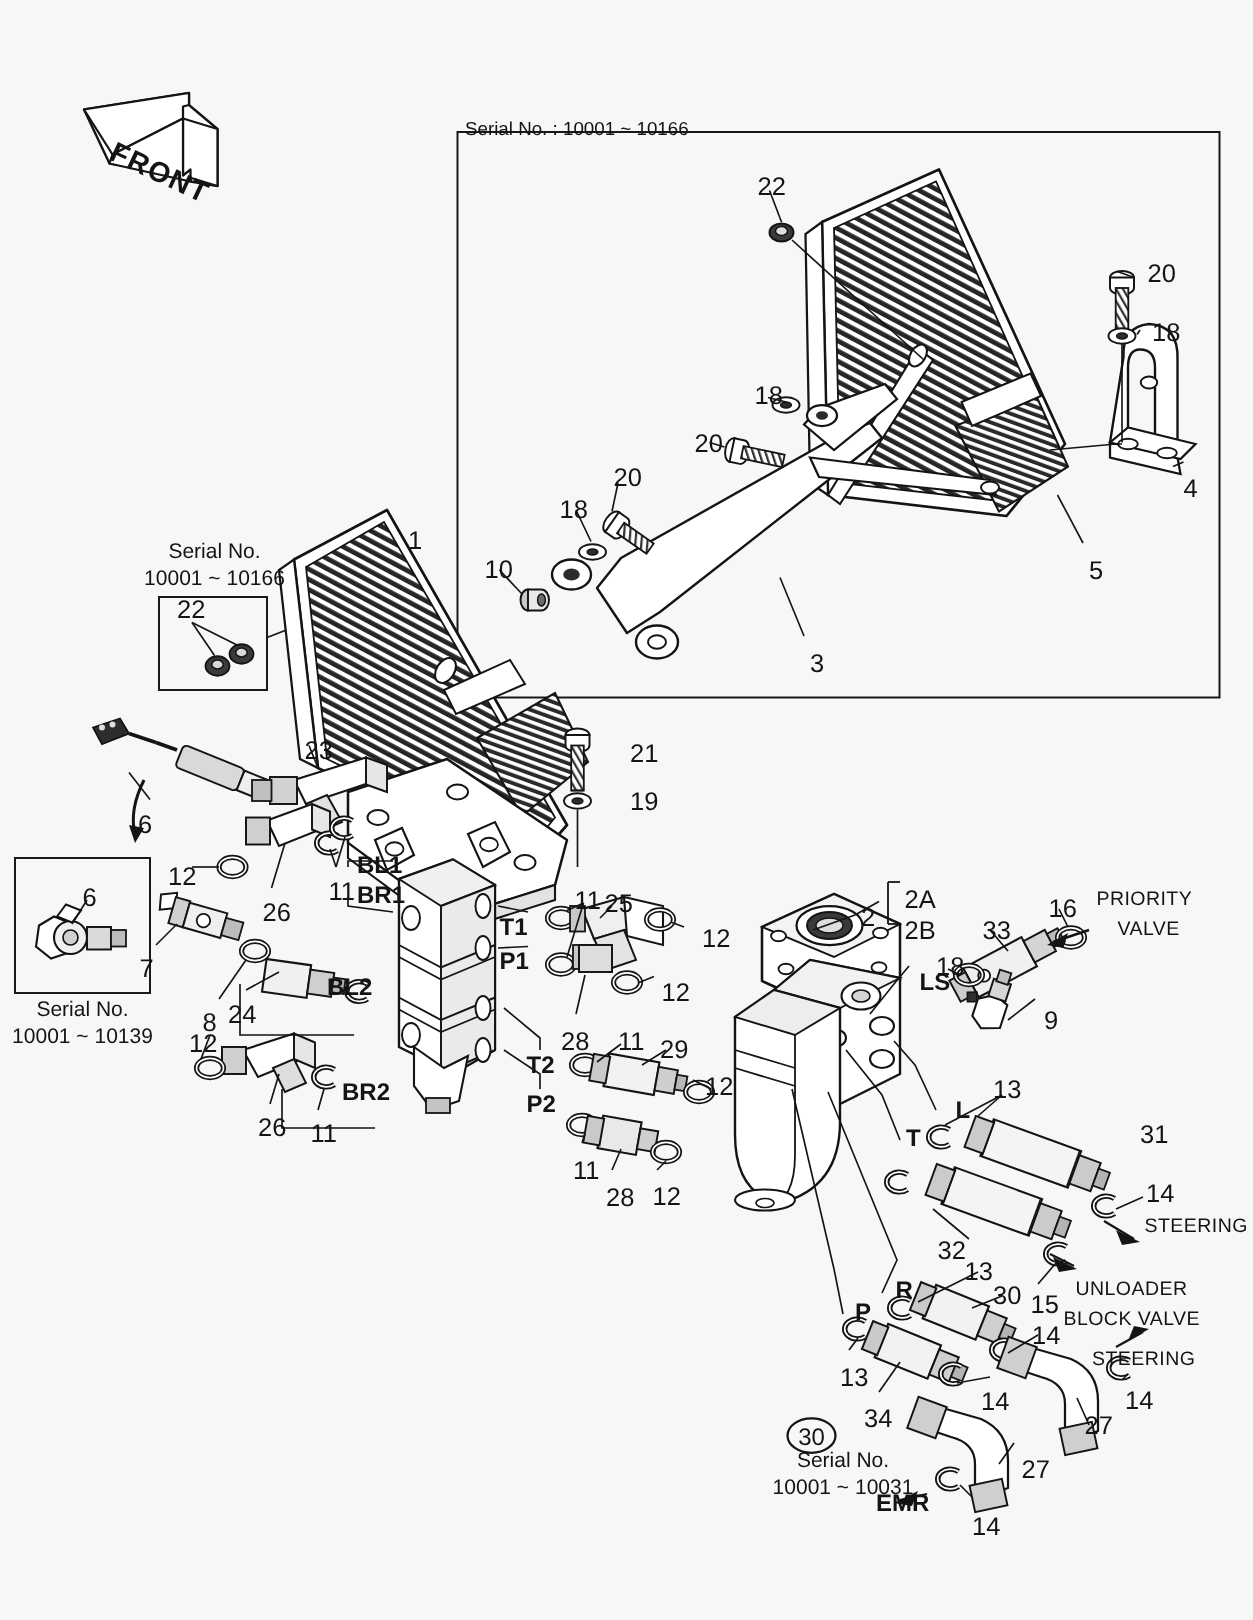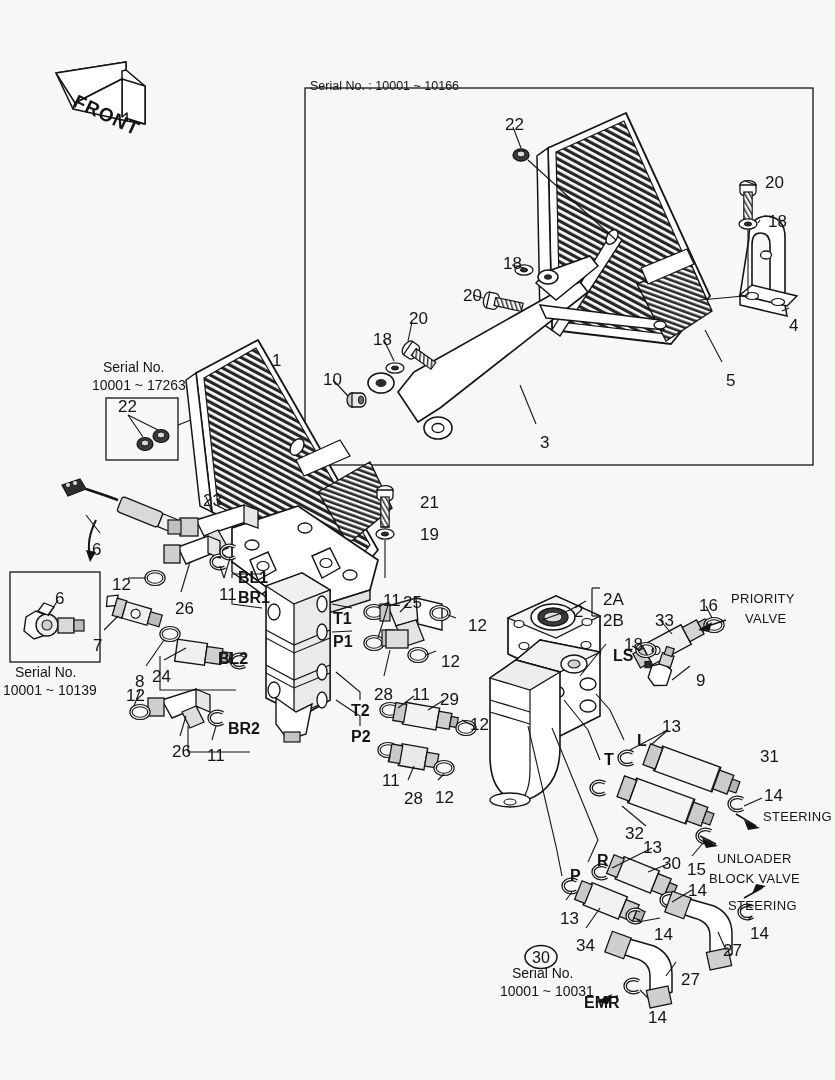--- a/index.html
+++ b/index.html
@@ -18,21 +18,21 @@
     font-family:"Liberation Sans", sans-serif;
     color:#141414;
     white-space:nowrap;
     line-height:1;
     user-select:none;
   }
   .num{font-size:17px;}
   .port{font-size:16px;font-weight:bold;}
   .cap{font-size:13px;letter-spacing:.3px;}
   .ser{font-size:12.5px;text-align:center;}
-  .ser2{font-size:14px;}
+  .ser2{font-size:14px;text-align:center;}
 </style>
 </head>
 <body>
 
 <div id="sheet">
 
 <svg width="835" height="1080" viewBox="0 0 835 1080">
   <defs>
     <pattern id="tread" width="6" height="6" patternUnits="userSpaceOnUse" patternTransform="rotate(-62)">
       <rect width="6" height="6" fill="#ffffff"></rect>
@@ -626,21 +626,21 @@
       <path d="M-10,-14 L-4,-22 L6,-18 L0,-10 Z" fill="#fff" stroke="#141414" stroke-width="1.3"></path>
     </g>
     <line x1="58" y1="600" x2="48" y2="616" stroke="#141414" stroke-width="1.1"></line>
   </g>
 
 </svg>
 
 <div class="lbl ser" style="left:310px;top:80px;">Serial No. : 10001 ~ 10166</div>
 
 <div class="lbl ser2" style="left:103px;top:360px;width:80px;">Serial No.</div>
-<div class="lbl ser2" style="left:92px;top:378px;width:102px;">10001 ~ 17263</div>
+<div class="lbl ser2" style="left:92px;top:378px;width:102px;">10001 ~ 10166</div>
 
 <div class="lbl ser2" style="left:15px;top:665px;width:80px;">Serial No.</div>
 <div class="lbl ser2" style="left:3px;top:683px;width:104px;">10001 ~ 10139</div>
 
 <div class="lbl ser2" style="left:512px;top:966px;width:100px;">Serial No.</div>
 <div class="lbl ser2" style="left:500px;top:984px;width:124px;">10001 ~ 10031</div>
 
 <div id="overlay">
       <div class="lbl num" style="left: 505px; top: 116px;">22</div>
       <div class="lbl num" style="left: 765px; top: 174px;">20</div>

